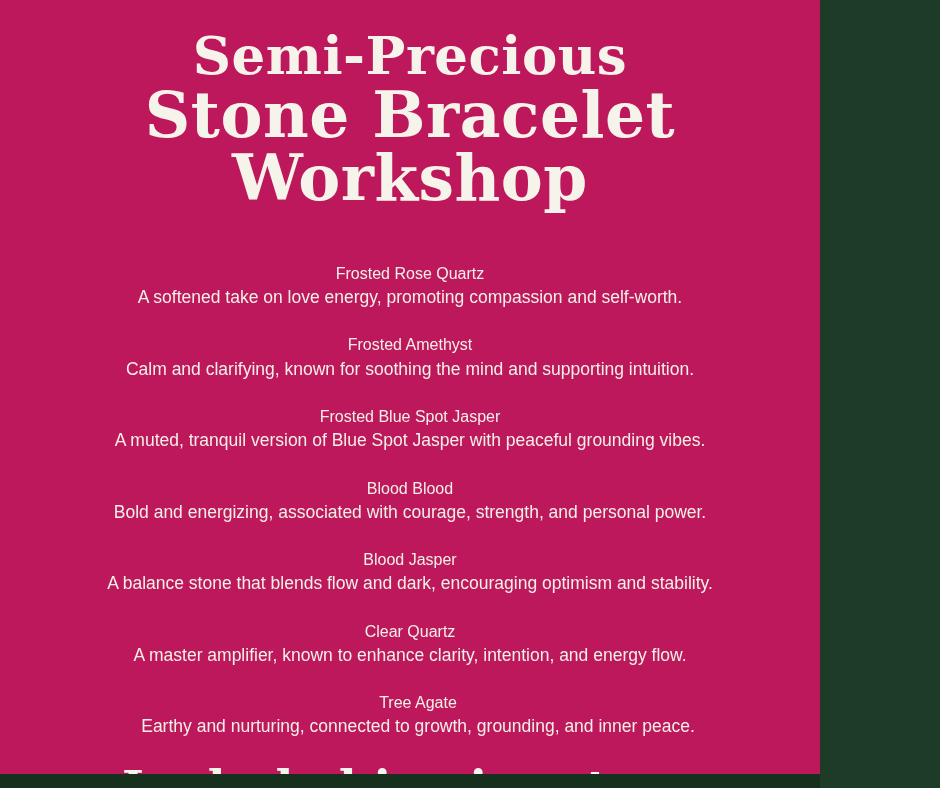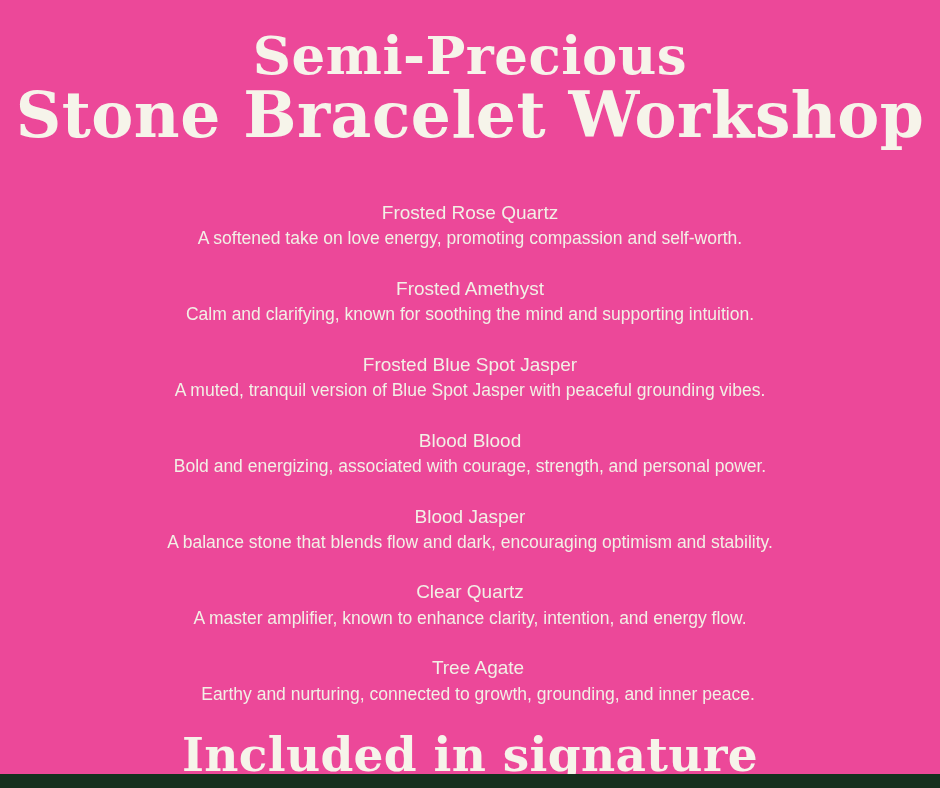--- a/index.html
+++ b/index.html
@@ -9,23 +9,23 @@
   body {
     width: 940px;
     height: 788px;
     background: #1d3b26;
     font-family: "Liberation Sans", sans-serif;
     color: #f2f0e6;
     overflow: hidden;
   }
   .poster {
     position: relative;
-    width: 940px;
+    width: 820px;
     height: 788px;
-    background: #ec4899;
+    background: #be185d;
     display: flex;
     flex-direction: column;
     align-items: center;
     box-sizing: border-box;
     padding-top: 8px;
   }
   .headline {
     font-family: "DejaVu Serif", "Liberation Serif", serif;
     font-weight: 700;
     color: #f6f4ea;
@@ -53,21 +53,21 @@
     width: 100%;
     text-align: center;
     margin-bottom: 23px;
   }
   .stone:last-child {
     margin-bottom: 0;
     margin-left: 16px;
   }
   .stone-name {
     display: block;
-    font-size: 19px;
+    font-size: 16px;
     line-height: 1.45;
     color: #f2f0e6;
     font-family: "Liberation Sans", sans-serif;
   }
   .stone-desc {
     display: block;
     font-size: 17.5px;
     line-height: 1.45;
     color: #f2f0e6;
     font-family: Liberation Sans, sans-serif;

